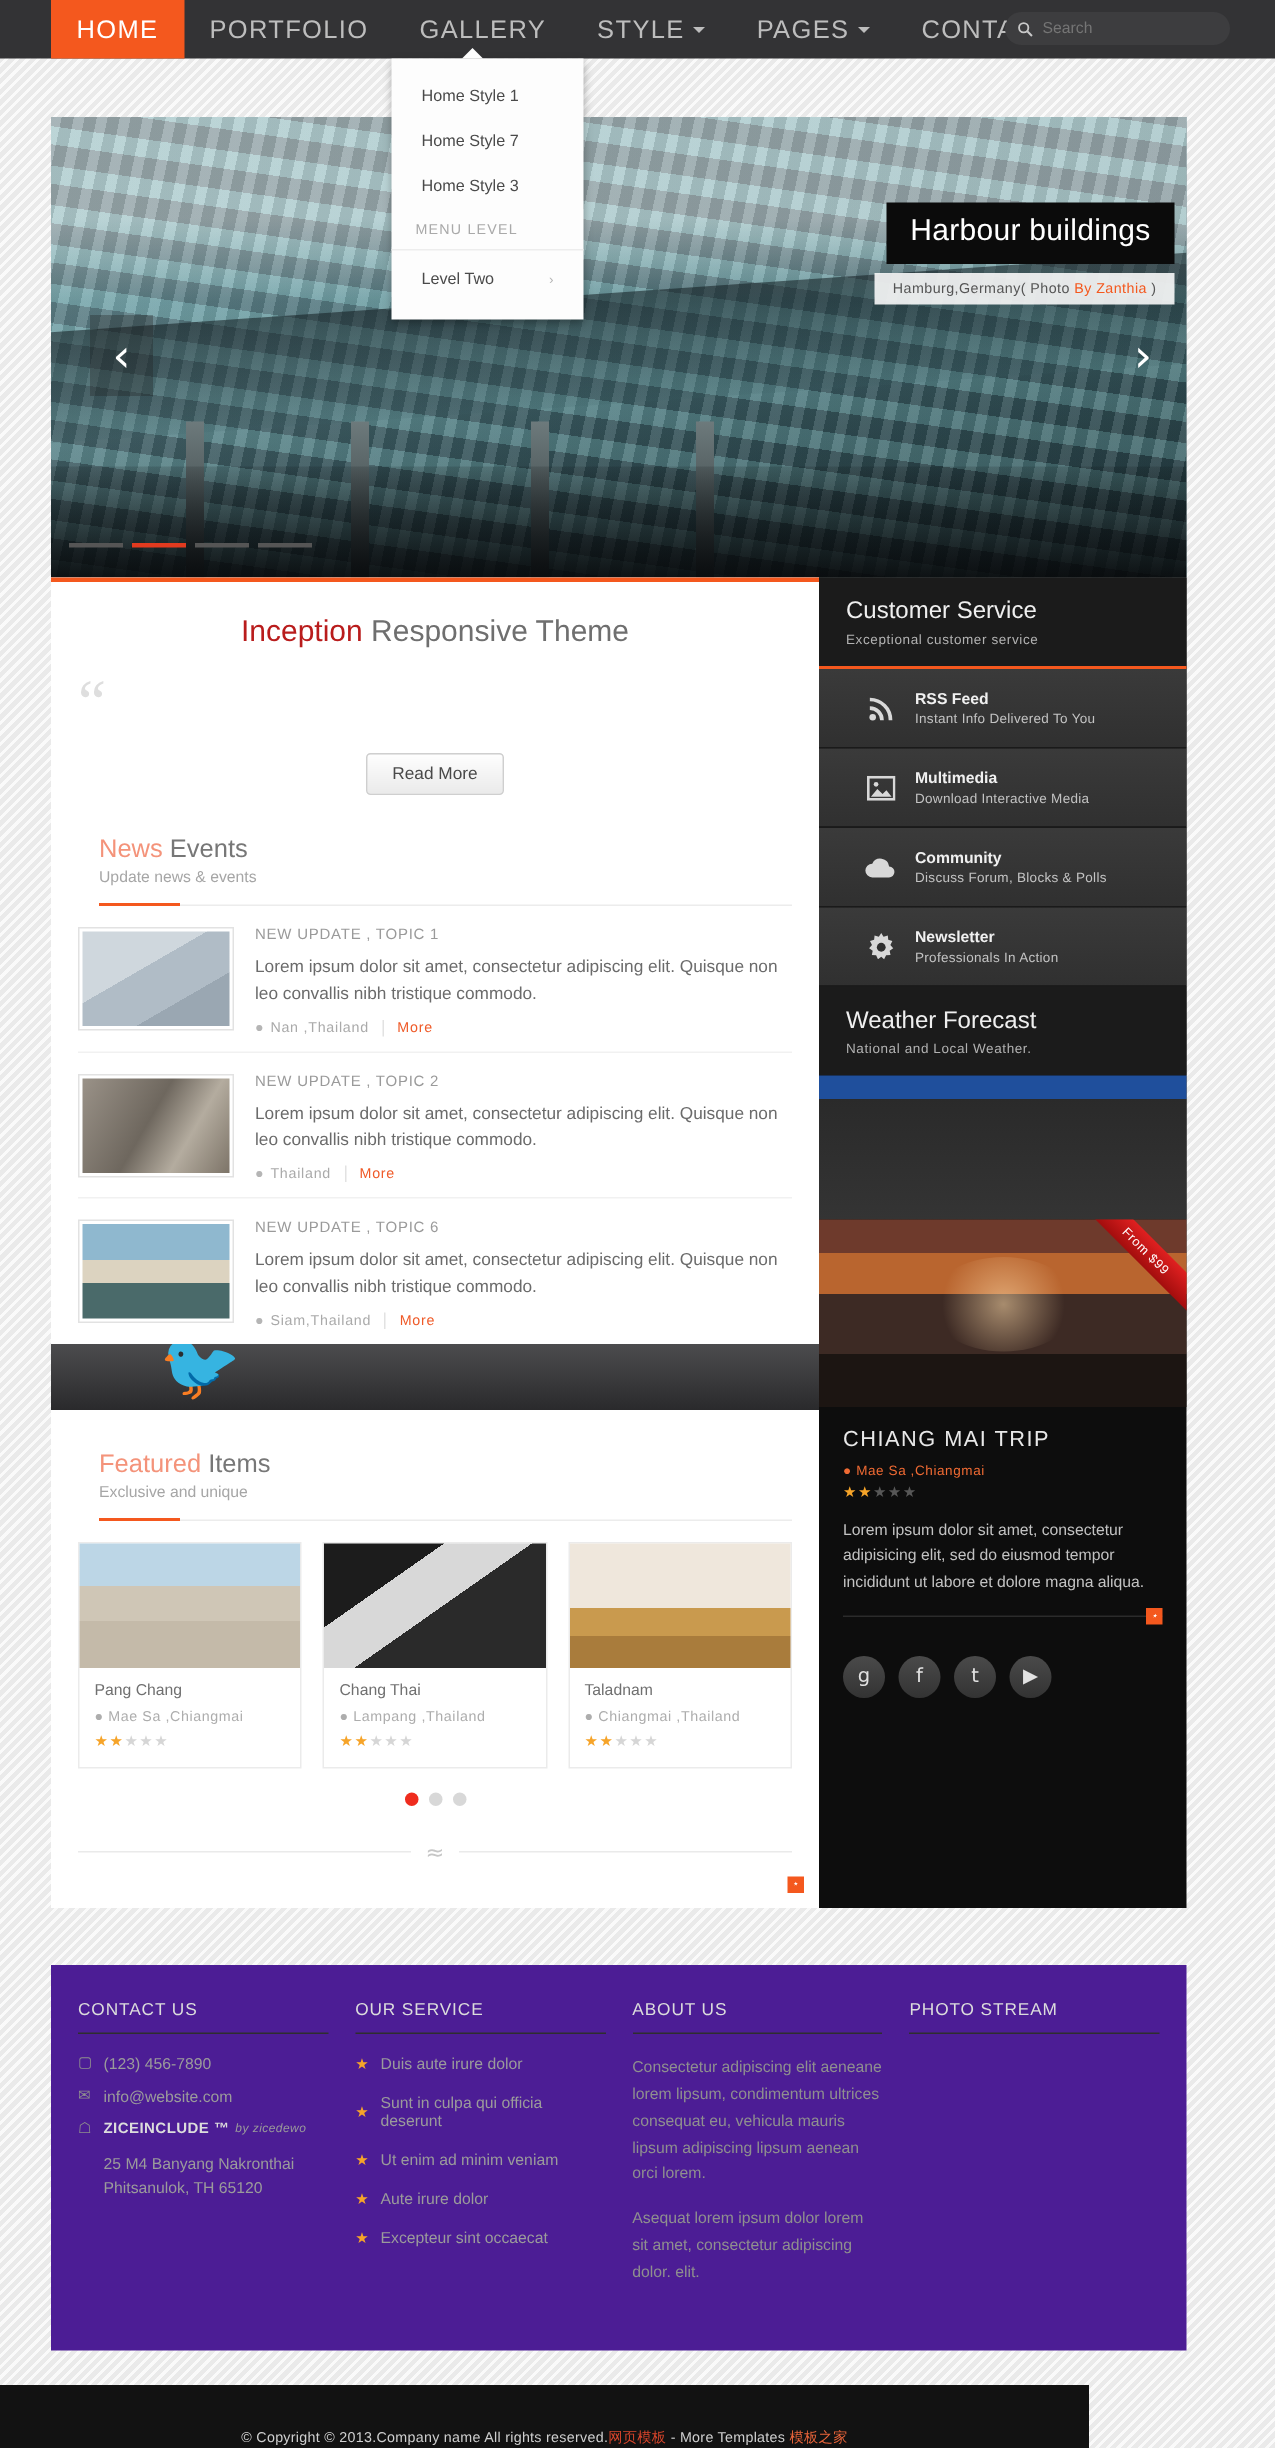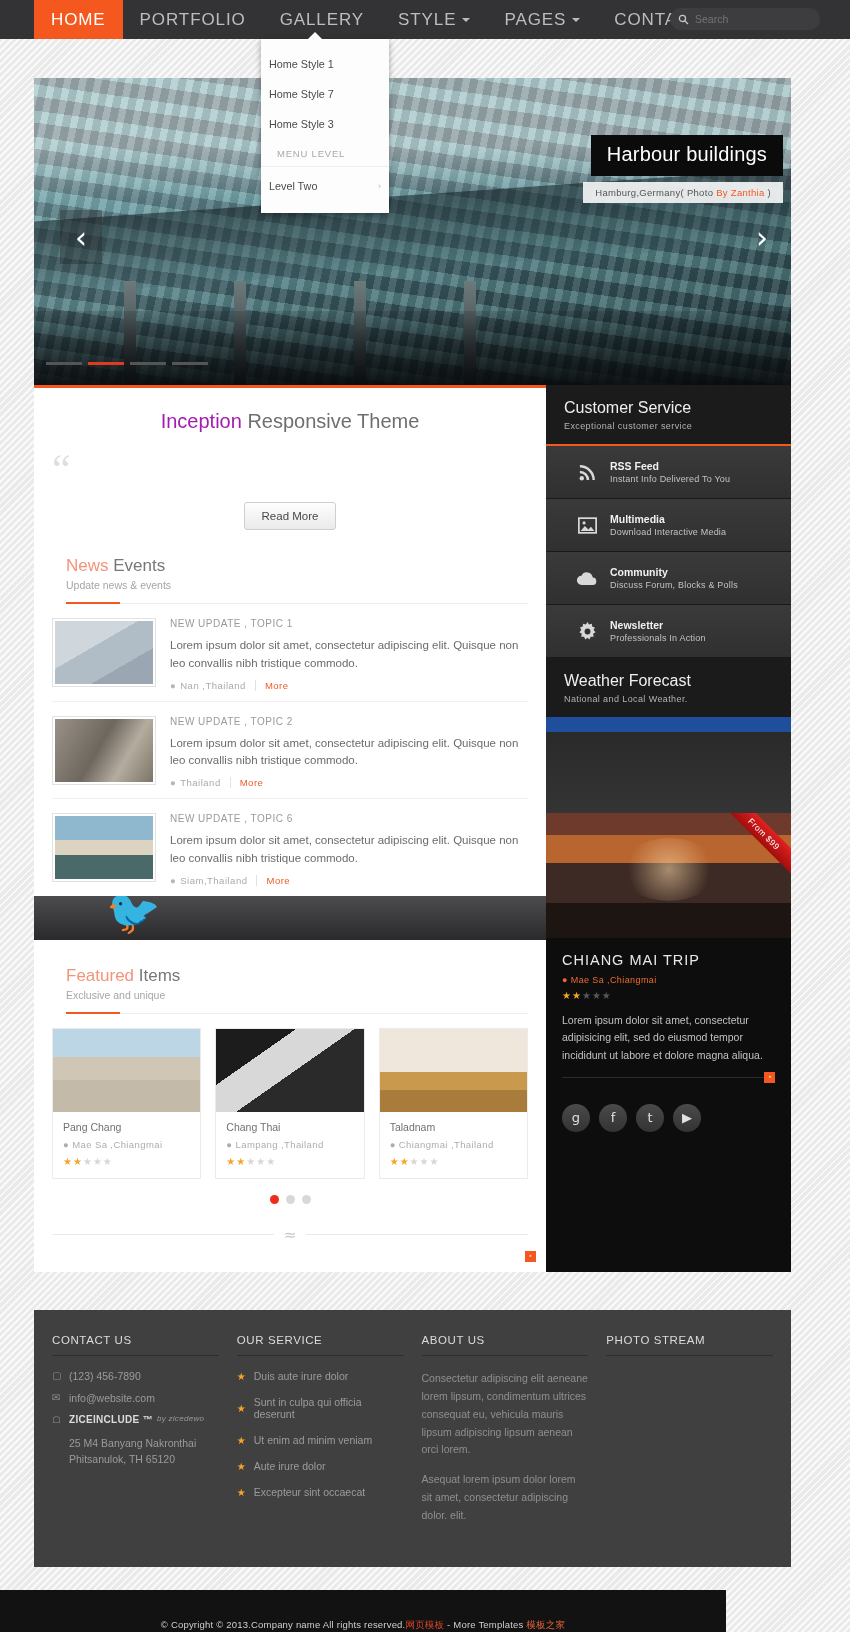--- a/index.html
+++ b/index.html
@@ -23,21 +23,21 @@
                background:#3d3d3f; display:flex; align-items:center; padding:0 8px; }
   .searchbox svg { flex:0 0 auto; }
   .searchbox input { background:transparent; border:0; outline:0; color:#b0b0b0; font-size:10.5px;
                      margin-left:6px; width:110px; font-family:"Liberation Sans",sans-serif; }
 
   
   .dropdown { position:absolute; top:39px; left:261px; width:128px; background:#fdfdfd;
               box-shadow:0 2px 6px rgba(0,0,0,.35); z-index:70; padding:10px 0 12px; }
   .dropdown:before{content:"";position:absolute;top:-7px;left:47px;border-left:7px solid transparent;
               border-right:7px solid transparent;border-bottom:7px solid #fdfdfd;}
-  .dd-item { padding:9px 8px; font-size:10.8px; color:#4a4a4a; cursor:pointer; }
+  .dd-item { padding:9px 20px; font-size:10.8px; color:#4a4a4a; cursor:pointer; }
   .dd-label { padding:9px 16px 7px; font-size:9.5px; color:#a9a9a9; letter-spacing:.8px;
               border-bottom:1px solid #ededed; }
   .dd-item.sub { display:flex; justify-content:space-between; align-items:center; padding-top:13px;}
   .dd-arrow { color:#b5b5b5; font-size:9px; }
 
   
   .wrap { position:absolute; left:34px; top:78px; width:757px; }
 
   
   .slider { position:relative; width:757px; height:307px; overflow:hidden;
@@ -68,21 +68,21 @@
 
   
   .cols { display:flex; width:757px; }
   .left { width:512px; background:#fff; position:relative; }
   .right { width:245px; background:#0d0d0d; position:relative; }
 
   
   .accent-top{height:3px;background:#f4581e;}
   .intro { padding:22px 20px 0; text-align:center;}
   .h-title{font-size:20px;color:#6f6f6f;font-weight:normal;}
-  .h-title .o{color:#a21caf;}
+  .h-title .o{color:#b91c1c;}
   .quote-row{display:flex;align-items:flex-start;padding:14px 18px 0;}
   .qmark{font-size:42px;color:#dedede;font-family:"Liberation Serif",serif;line-height:.7;
          margin-right:6px;margin-top:8px;}
   .quote-txt{flex:1;font-style:italic;font-size:13px;line-height:1.55;color:#5e5e5e;text-align:center;
              padding:0 6px;}
   .readmore{display:block;margin:18px auto 0;padding:7px 17px;font-size:11.5px;color:#494949;
             background:linear-gradient(180deg,#fefefe,#eaeaea);border:1px solid #cfcfcf;border-radius:3px;
             cursor:pointer;font-family:"Liberation Sans",sans-serif;}
 
   
@@ -161,21 +161,21 @@
   .trip-p{font-size:10.5px;color:#c2c2c2;line-height:1.65;margin-top:11px;}
   .trip-rule{height:1px;background:#2b2b2b;margin-top:13px;position:relative;}
   .trip-rule .sq{position:absolute;right:0;top:-5px;width:11px;height:11px;background:#f4581e;
                  color:#fff;font-size:7px;display:flex;align-items:center;justify-content:center;}
   .socials{display:flex;gap:9px;padding:16px 16px 20px;}
   .soc{width:28px;height:28px;border-radius:50%;background:linear-gradient(180deg,#4a4a4a,#333);
        color:#e2e2e2;display:flex;align-items:center;justify-content:center;font-size:13px;cursor:pointer;
        font-family:"DejaVu Sans",sans-serif;}
 
   
-  .footer{position:absolute;left:34px;top:1310px;width:757px;background:#404040;padding:24px 18px 30px;}
+  .footer{position:absolute;left:34px;top:1310px;width:757px;background:#4c1d95;padding:24px 18px 30px;}
   .f-cols{display:flex;}
   .f-col{flex:1;padding-right:18px;}
   .f-h{font-size:11.5px;color:#dcdcdc;letter-spacing:.6px;padding-bottom:9px;border-bottom:1px solid #2e2e2e;}
   .f-body{padding-top:14px;}
   .f-line{display:flex;align-items:flex-start;font-size:10.5px;color:#9b9b9b;margin-bottom:10px;}
   .f-ic{width:17px;flex:0 0 17px;color:#8e8e8e;font-size:10px;font-family:"DejaVu Sans",sans-serif;}
   .f-brand{color:#dcdcdc;font-weight:bold;font-size:10px;letter-spacing:.3px;}
   .f-addr{font-size:10.5px;color:#9b9b9b;margin-left:17px;line-height:1.55;}
   .f-li{display:flex;align-items:center;font-size:10.5px;color:#9b9b9b;margin-bottom:14px;}
   .f-li .st{color:#f6a429;margin-right:8px;font-size:10px;font-family:"DejaVu Sans",sans-serif;}

